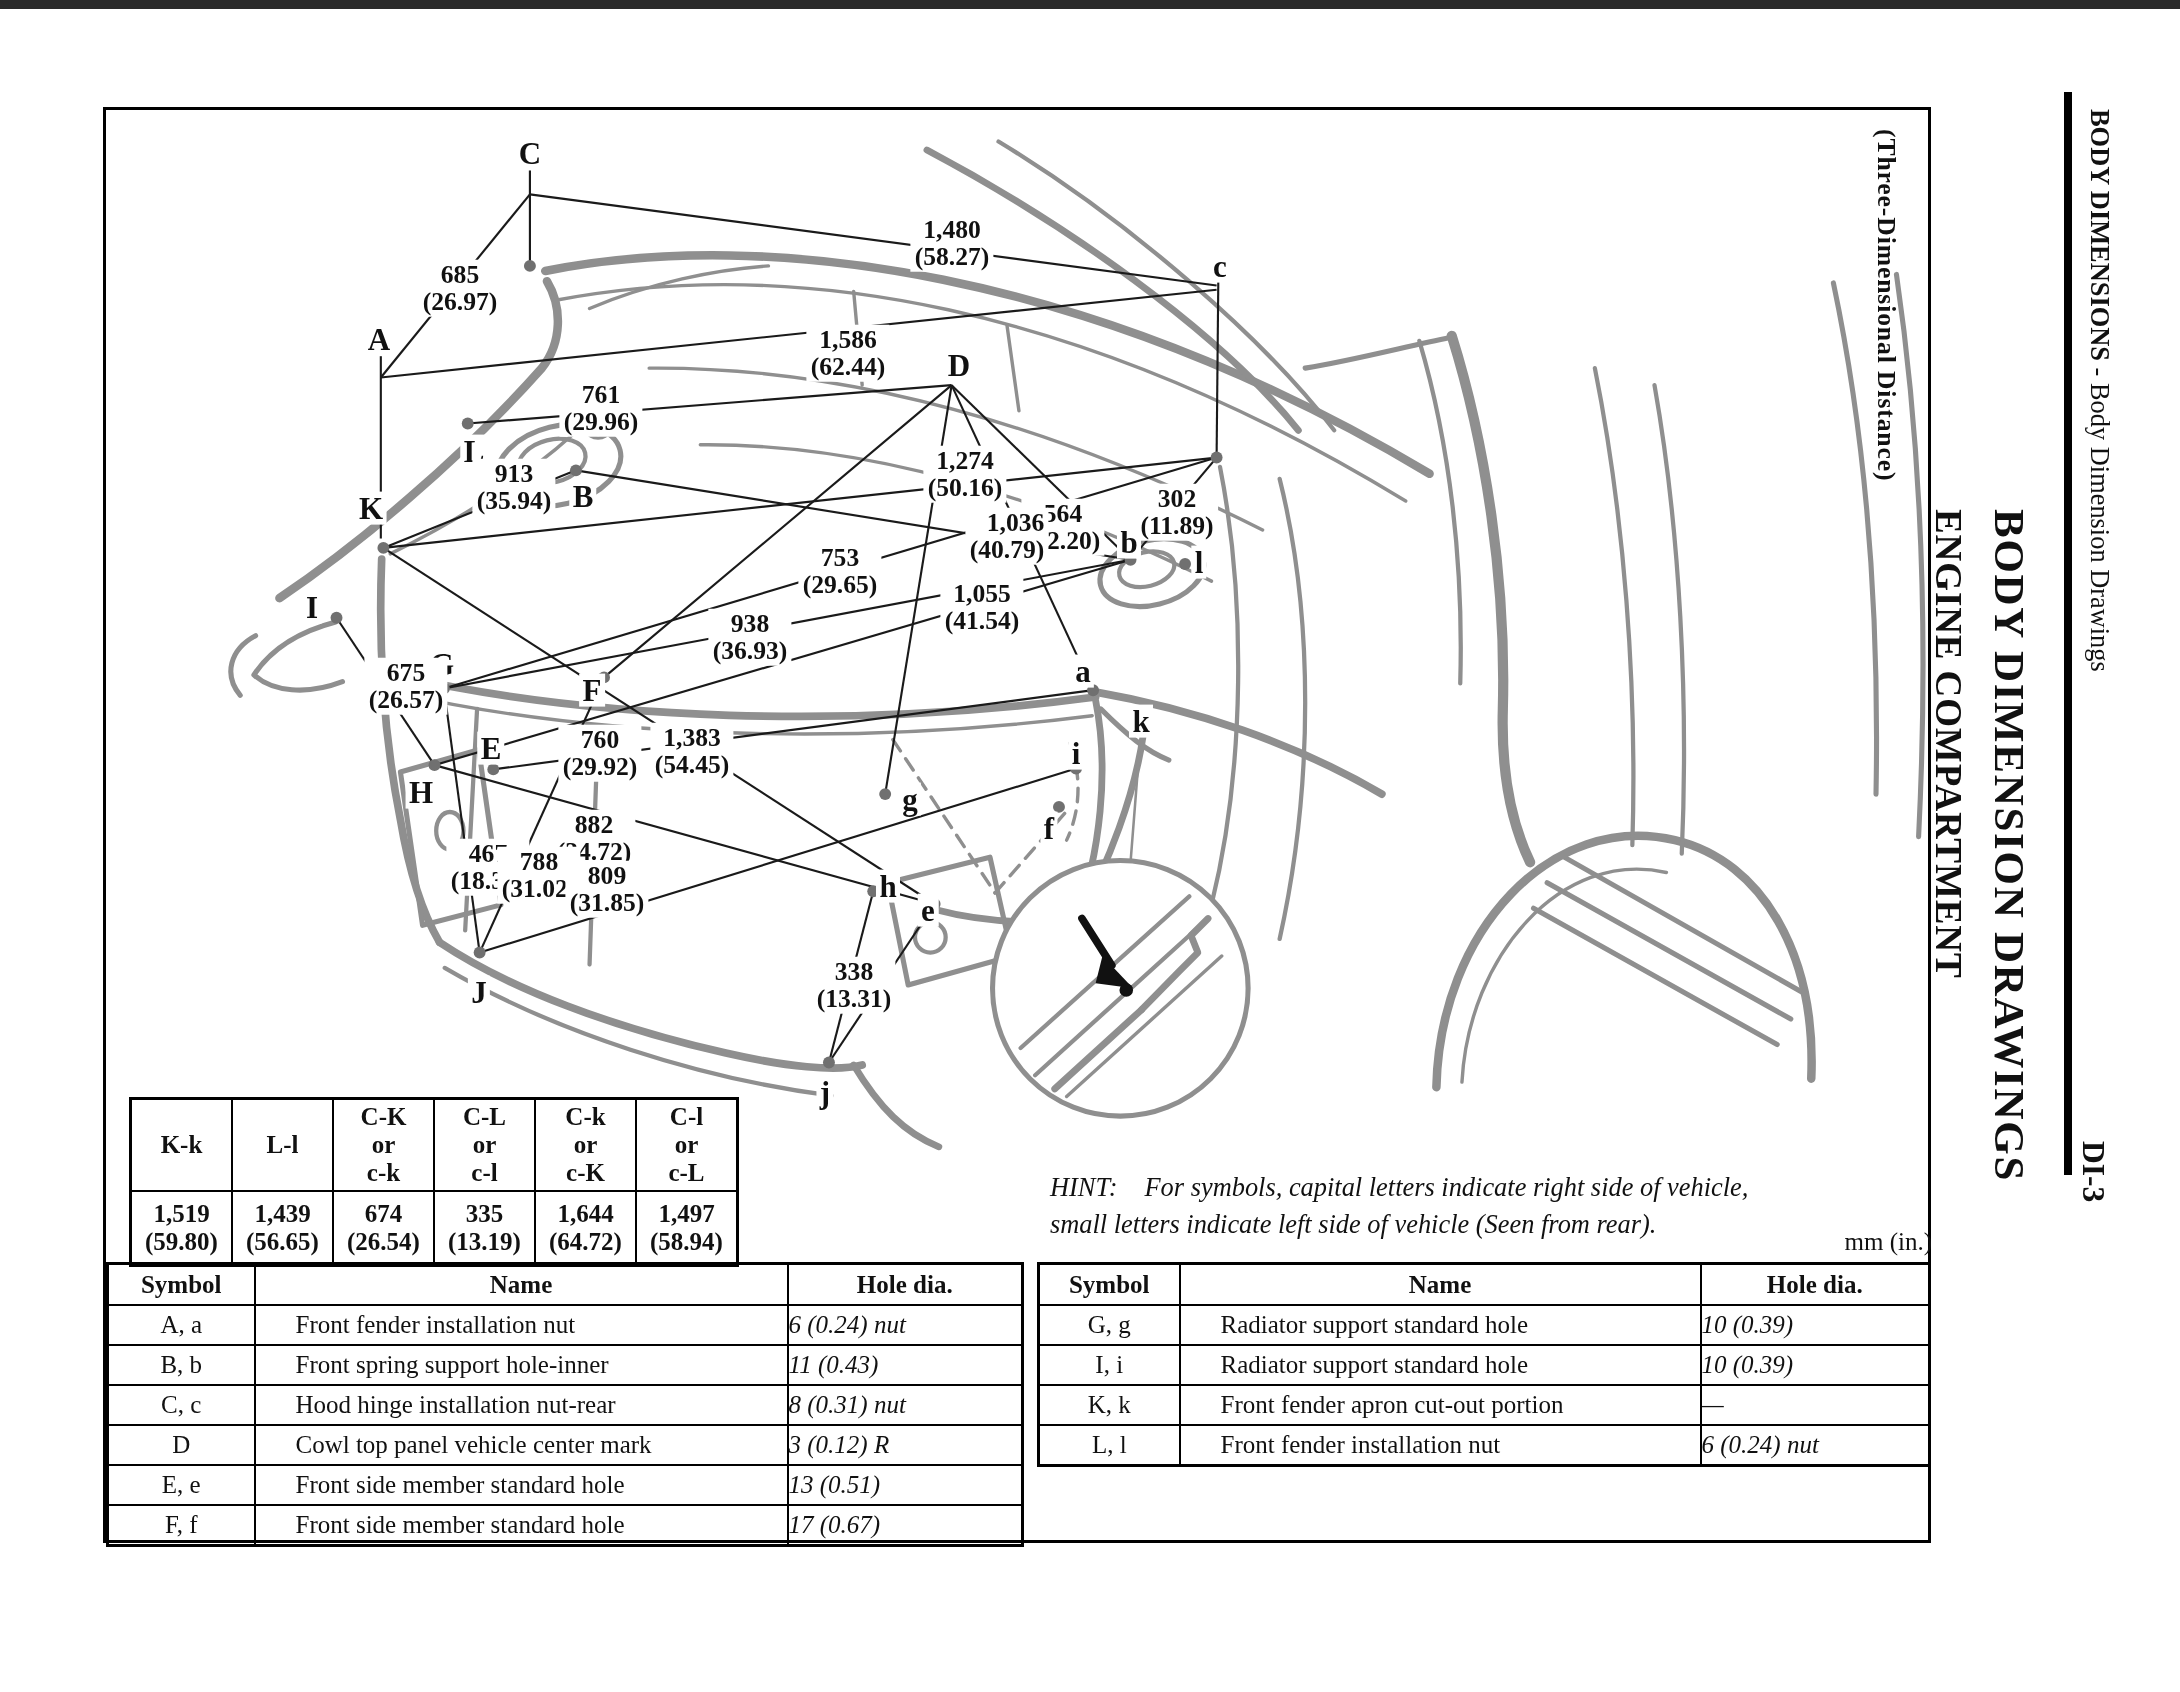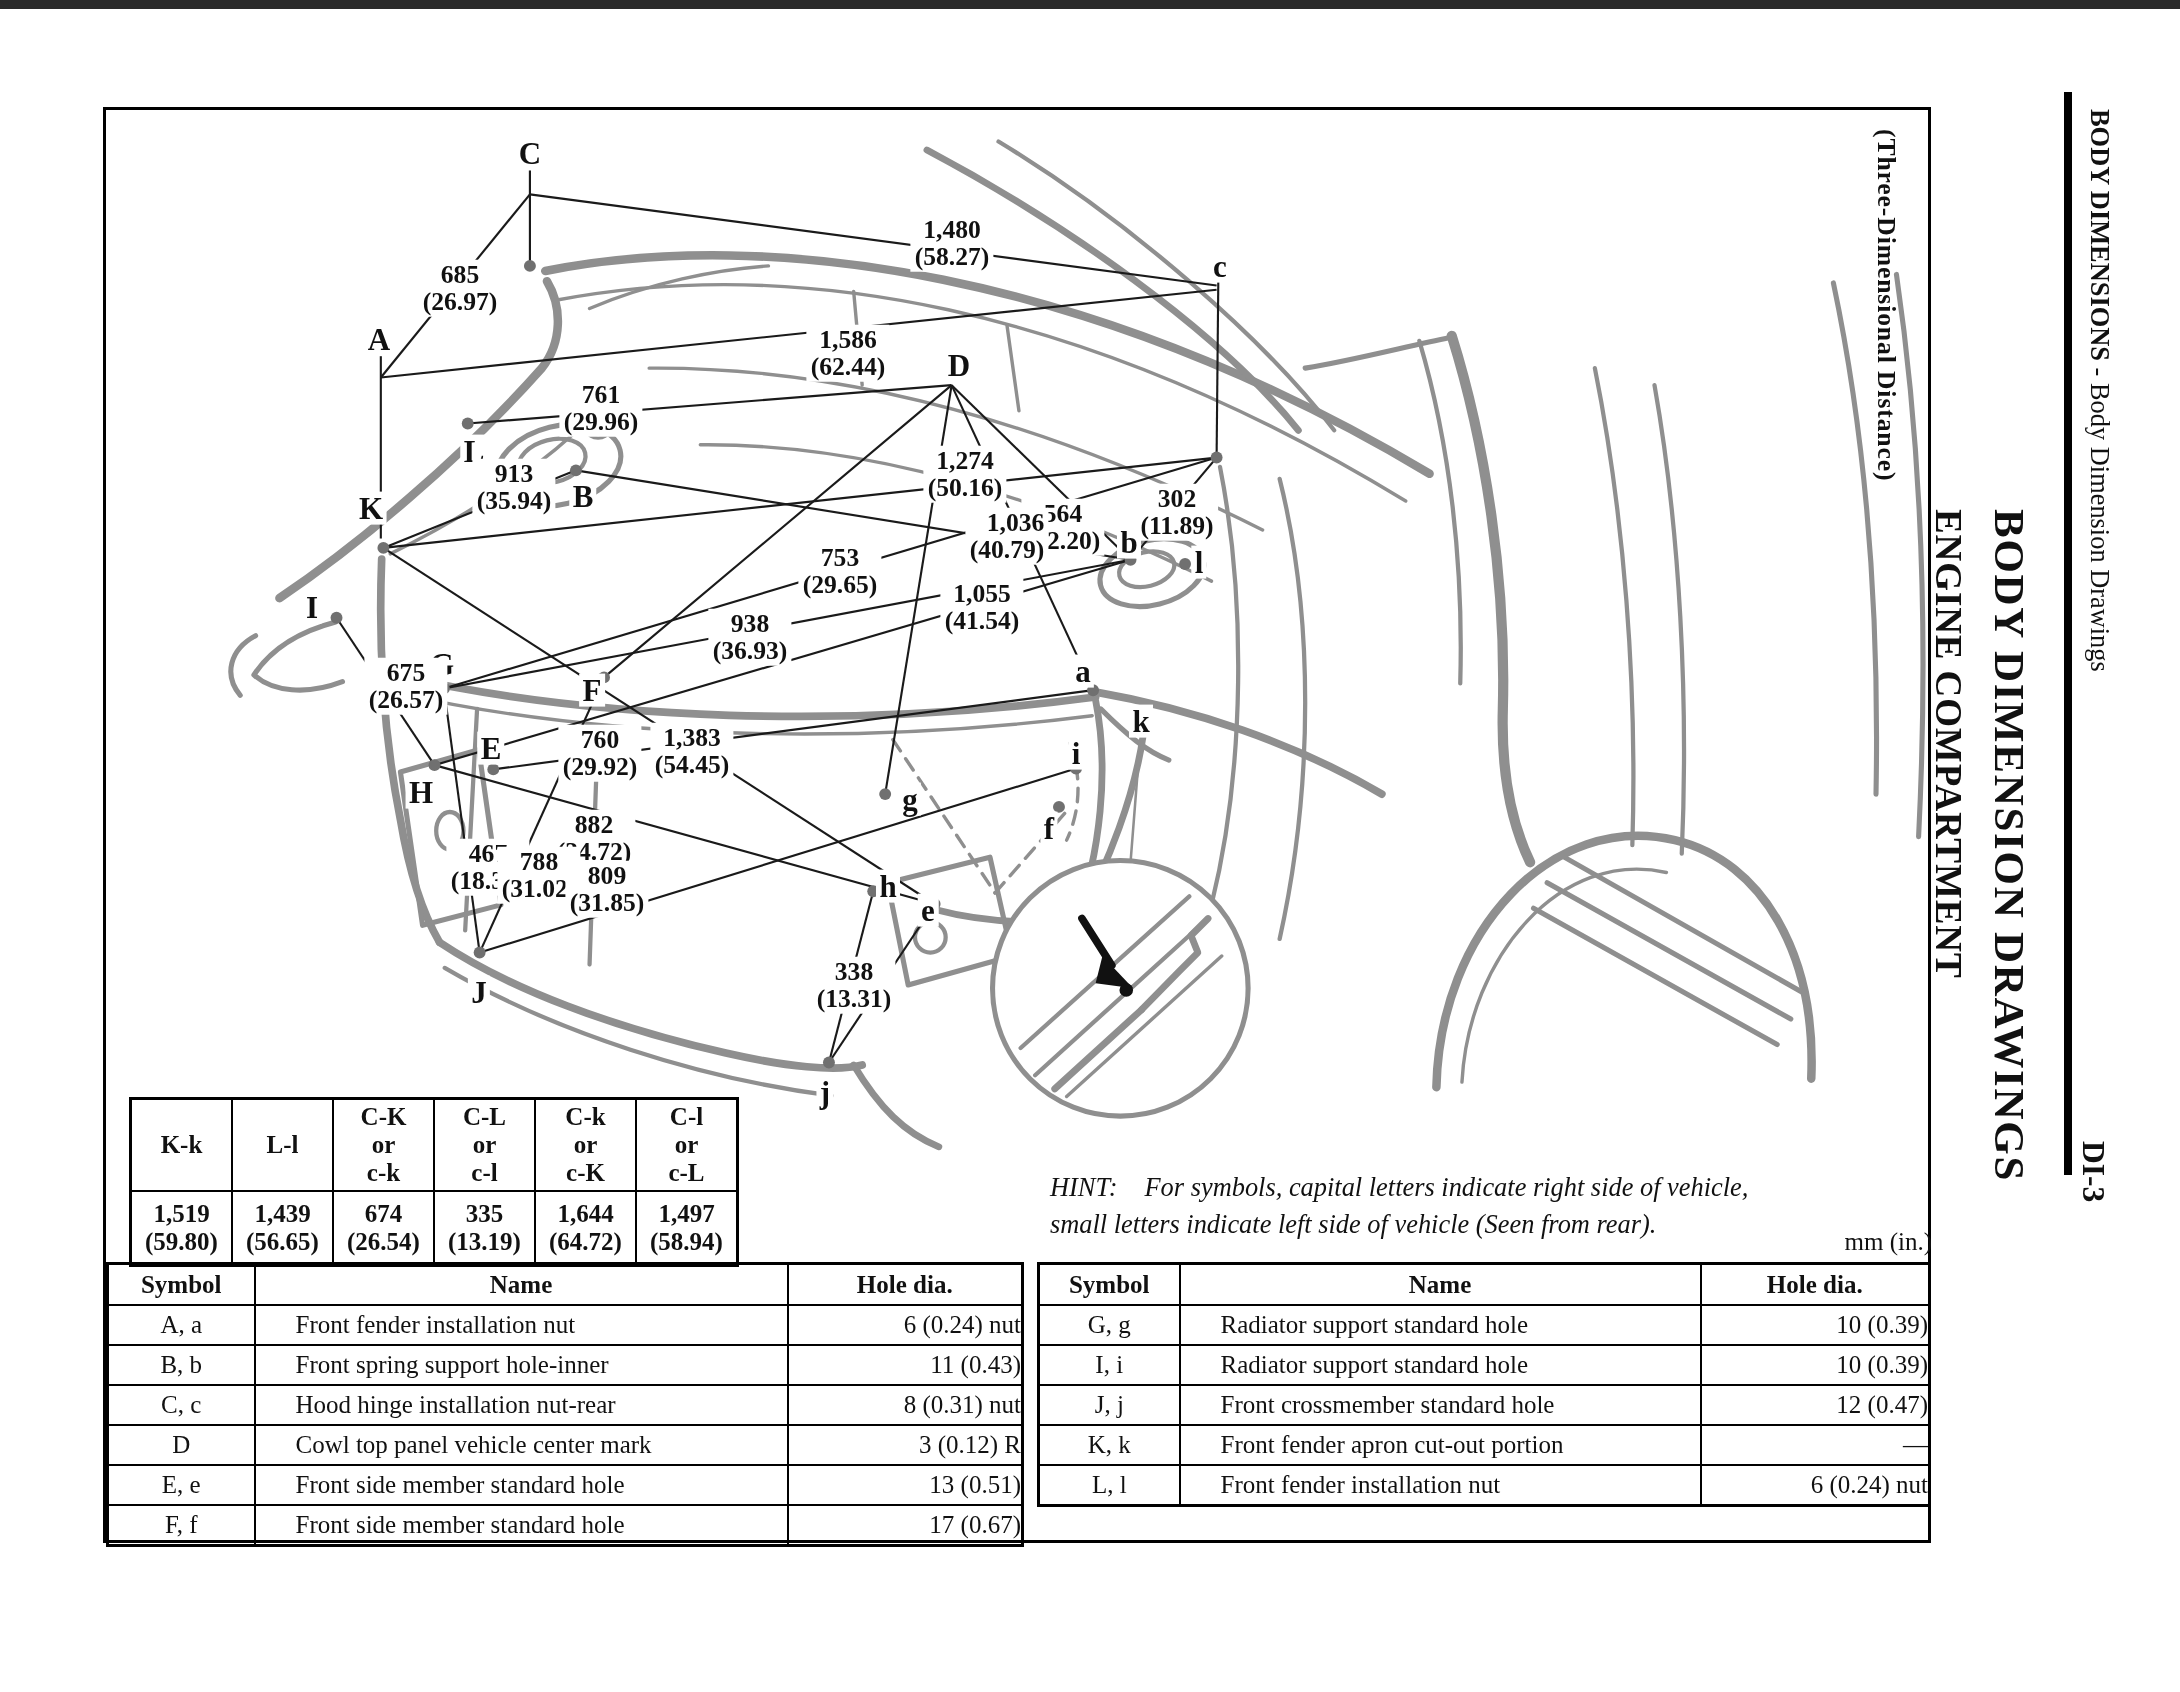--- a/index.html
+++ b/index.html
@@ -29,21 +29,21 @@
   
   .symtab{position:absolute;top:1262px;border-collapse:collapse;table-layout:fixed;
           border:3.4px solid #000;}
   #symtab-left{left:106px;width:918px;}
   #symtab-right{left:1037px;width:894px;}
   .symtab th,.symtab td{border:2.6px solid #000;font-size:25px;height:38px;padding:0;
           vertical-align:middle;overflow:hidden;white-space:nowrap;}
   .symtab th{font-weight:bold;text-align:center;font-size:25px;height:39px;}
   .symtab td.sym{text-align:center;}
   .symtab td.nm{text-align:left;padding-left:40px;}
-  .symtab td.hd{text-align:right;}
+  .symtab td.hd{text-align:left;font-style:italic;}
   
   .vtext{position:absolute;writing-mode:vertical-rl;white-space:nowrap;}
   .threed{left:1871px;top:129px;font-weight:bold;font-size:25.6px;letter-spacing:0.9px;}
   .title-main{left:1985px;top:509px;font-weight:bold;font-size:43px;letter-spacing:1.7px;}
   .title-sub{left:1927px;top:509px;font-weight:bold;font-size:37px;letter-spacing:0.9px;}
   .rule{position:absolute;left:2064px;top:92px;width:7.7px;height:1083px;background:#000;}
   .crumb{left:2084px;top:109px;font-size:26.4px;}
   .crumb .b{font-weight:bold;}
   .pagecode{left:2075px;top:1141px;font-weight:bold;font-size:31.5px;}
 </style>
@@ -396,25 +396,20 @@
           <td class="sym">G, g</td>
           <td class="nm">Radiator support standard hole</td>
           <td class="hd">10 (0.39)</td>
         </tr>
         <tr>
           <td class="sym">I, i</td>
           <td class="nm">Radiator support standard hole</td>
           <td class="hd">10 (0.39)</td>
         </tr>
         <tr>
-          <td class="sym">J, j</td>
-          <td class="nm">Front crossmember standard hole</td>
-          <td class="hd">12 (0.47)</td>
-        </tr>
-        <tr>
           <td class="sym">K, k</td>
           <td class="nm">Front fender apron cut-out portion</td>
           <td class="hd">—</td>
         </tr>
         <tr>
           <td class="sym">L, l</td>
           <td class="nm">Front fender installation nut</td>
           <td class="hd">6 (0.24) nut</td>
         </tr>
       </tbody>

